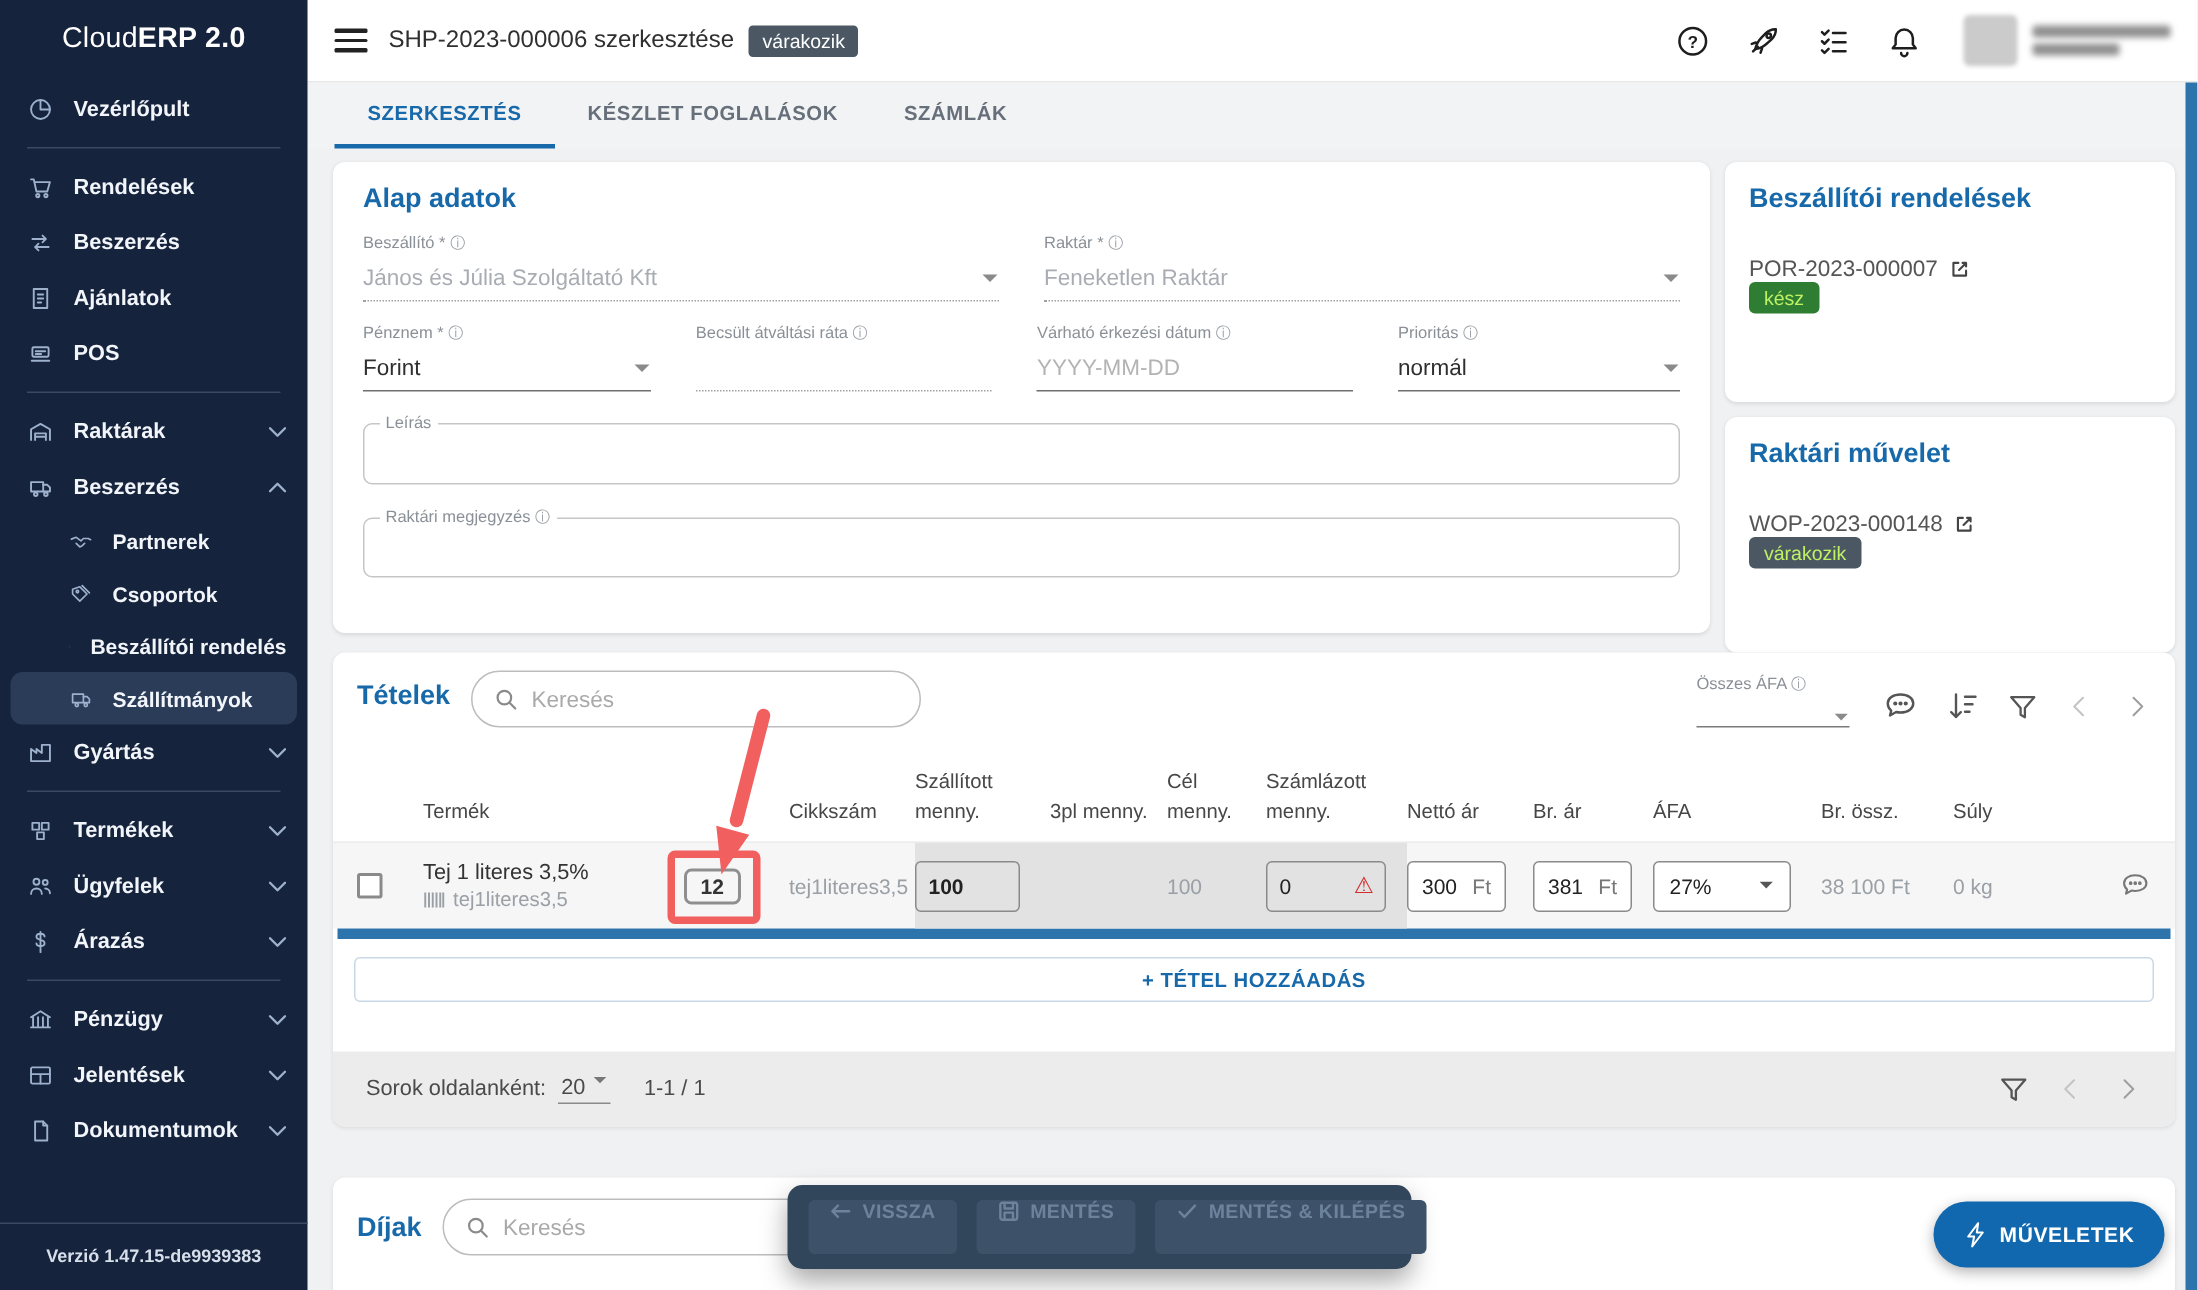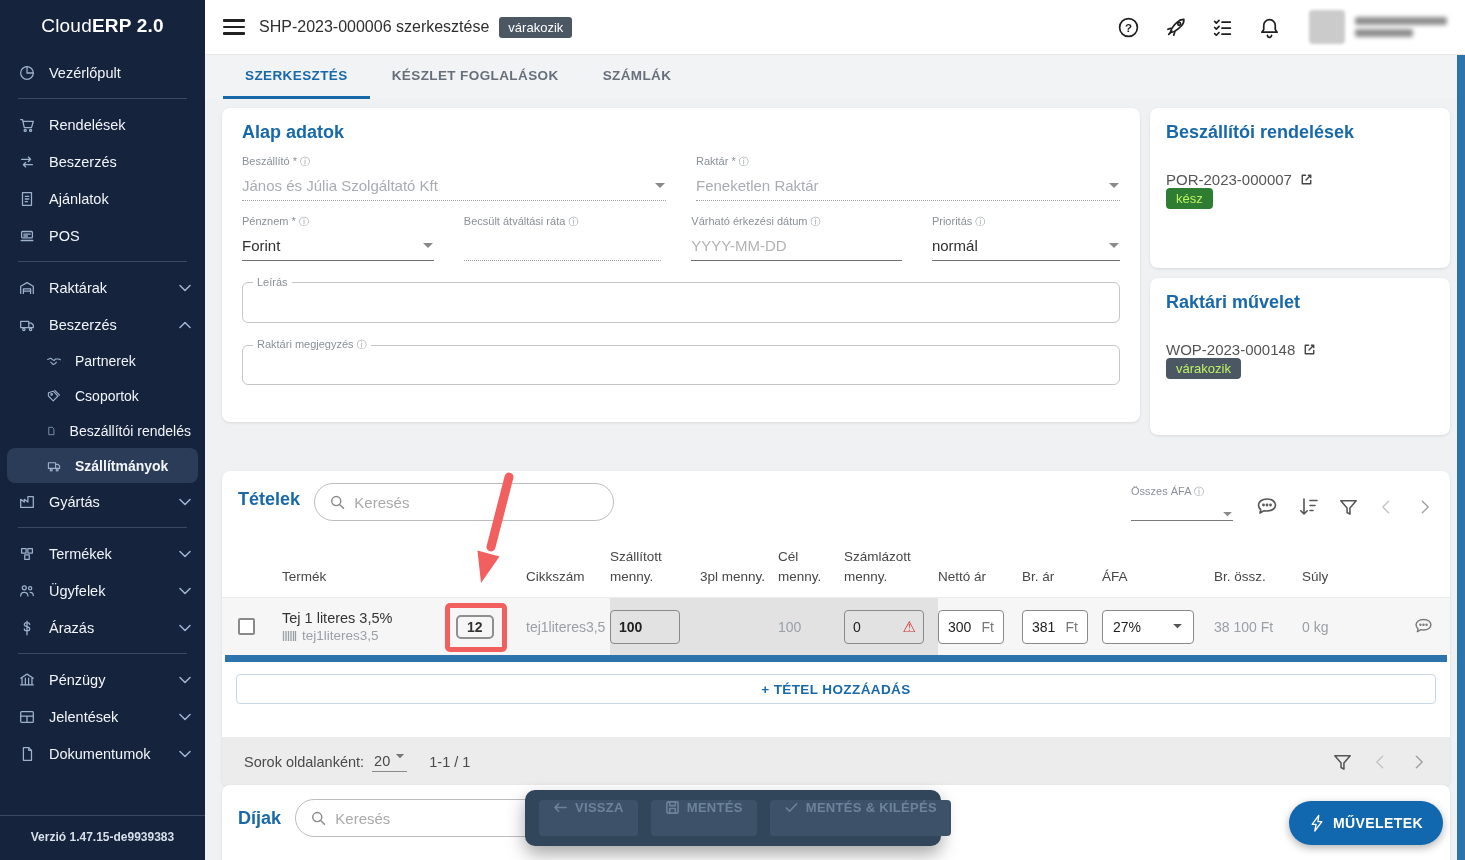--- a/index.html
+++ b/index.html
@@ -5,21 +5,21 @@
   *{box-sizing:border-box;margin:0;padding:0}
   html,body{width:1465px;height:860px;overflow:hidden}
   body{font-family:"Liberation Sans",sans-serif;background:#f0f1f3;position:relative}
   svg{display:block}
 
   
   .sidebar{position:absolute;left:0;top:0;width:205px;height:860px;background:#15233c;color:#fff;z-index:20;display:flex;flex-direction:column}
   .logo{height:52px;display:flex;align-items:center;justify-content:center;font-size:19px;letter-spacing:.2px;flex:0 0 auto}
   .logo b{font-weight:bold}
   .nav{flex:1;padding-top:2px}
-  .nav-item{display:flex;align-items:center;gap:13px;height:37px;padding:0 14px 0 18px;font-size:14.5px;font-weight:400;color:#f2f5fa;cursor:pointer}
+  .nav-item{display:flex;align-items:center;gap:13px;height:37px;padding:0 14px 0 18px;font-size:14.5px;font-weight:700;color:#f2f5fa;cursor:pointer}
   .nav-item .lbl{flex:1;white-space:nowrap}
   .sic{stroke:#9db1cd;fill:none;stroke-width:1.4;stroke-linecap:round;stroke-linejoin:round}
   .chev{flex:0 0 auto}
   .chev path{stroke:#9db1cd;fill:none;stroke-width:1.6;stroke-linecap:round;stroke-linejoin:round}
   .divider{height:1px;background:#3a4a64;margin:7px 18px}
   .sub{padding-left:46px;font-size:14px;height:35px}
   .sub.selected{background:#2b3c59;border-radius:8px;margin:0 7px;padding-left:39px;font-weight:bold}
   .version{flex:0 0 auto;text-align:center;font-size:12px;font-weight:bold;color:#d7dfeb;padding:14px 0 16px;border-top:1px solid #3a4a64;margin:6px 0 0}
 
   
@@ -62,21 +62,21 @@
   
   #card-por{left:945px;top:9px;width:300px;height:160px;padding:14px 16px}
   #card-wop{left:945px;top:179px;width:300px;height:157px;padding:14px 16px}
   .ref-row{display:flex;align-items:center;gap:7px;margin-top:28px;font-size:15px;color:#555;cursor:pointer}
   .ext path{stroke:#444;fill:none;stroke-width:1.5;stroke-linecap:round;stroke-linejoin:round}
   .badge{display:inline-block;margin-top:0;font-size:13px;color:#bef264;padding:3px 10px;border-radius:4px}
   .badge.green{background:#2e7d32}
   .badge.dark{background:#4b5864}
 
   
-  #card-items{left:17px;top:372px;width:1228px;height:316px;padding-top:12px}
+  #card-items{left:17px;top:336px;width:1228px;height:316px;padding-top:12px}
   .items-head{display:flex;align-items:flex-start;padding:0 16px}
   .search-pill{display:flex;align-items:center;gap:9px;border:1px solid #bdbdbd;border-radius:20px;height:38px;width:300px;padding:0 14px;margin-left:14px;background:#fff}
   .search-pill input{border:none;outline:none;font-size:15px;width:100%;background:transparent;color:#333}
   input::placeholder{color:#a9a9a9}
   .sico{stroke:#8a8a8a;fill:none;stroke-width:1.6;stroke-linecap:round}
   .vat-block{margin-left:auto;font-size:11px;color:#8a9097;padding-top:2px}
   .vat-underline{width:102px;border-bottom:1px solid #7a7a7a;height:22px;display:flex;align-items:flex-end;justify-content:flex-end;padding-bottom:2px;cursor:pointer}
   .head-icons{display:flex;align-items:center;gap:17px;margin-left:22px;padding-top:12px}
   .gic{stroke:#555;fill:none;stroke-width:1.6;stroke-linecap:round;stroke-linejoin:round;cursor:pointer}
   .gic.lt{stroke:#c3c3c3}.gic.md{stroke:#9e9e9e}

